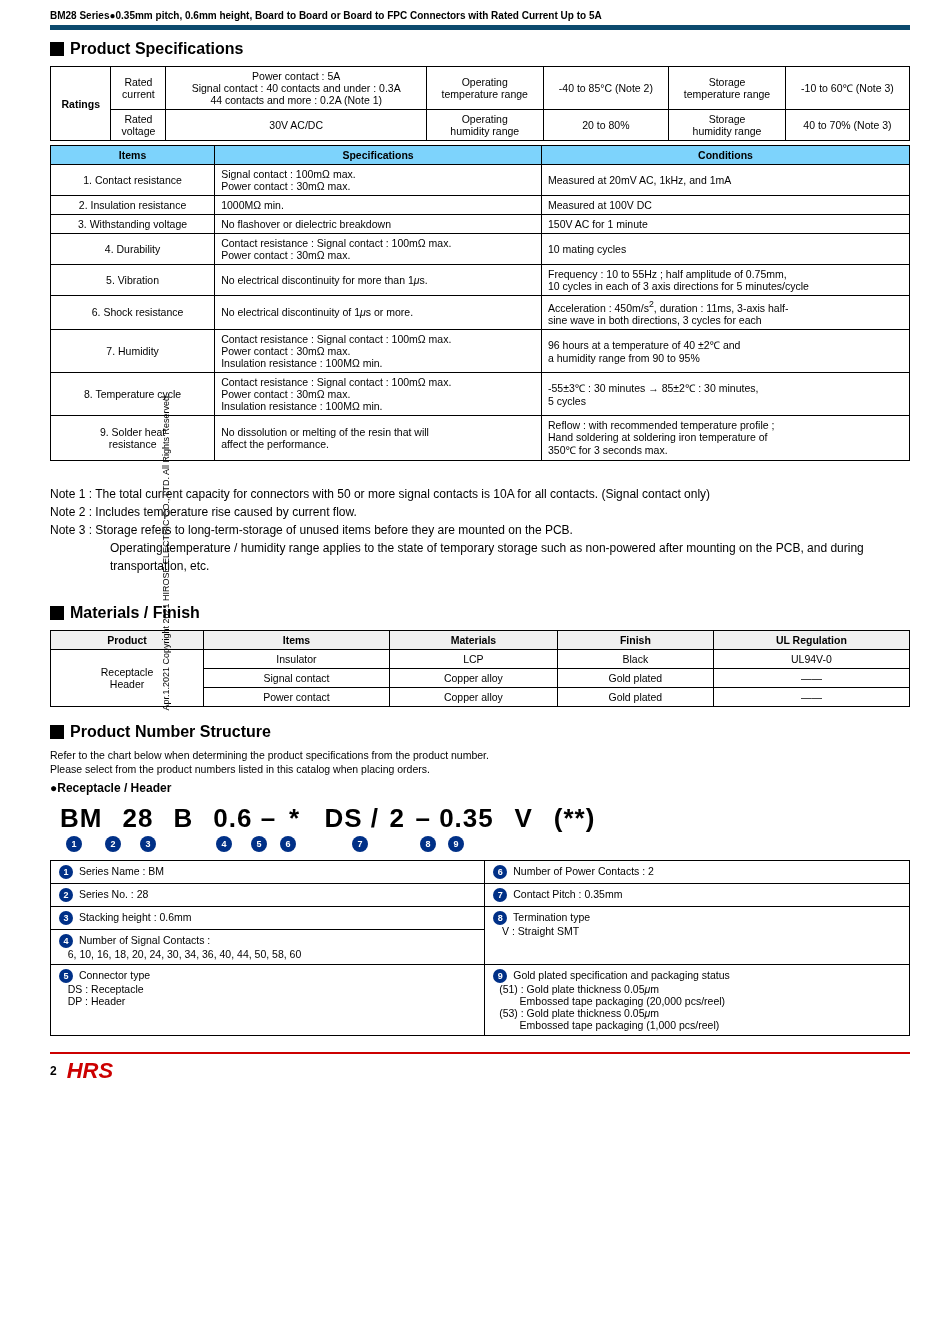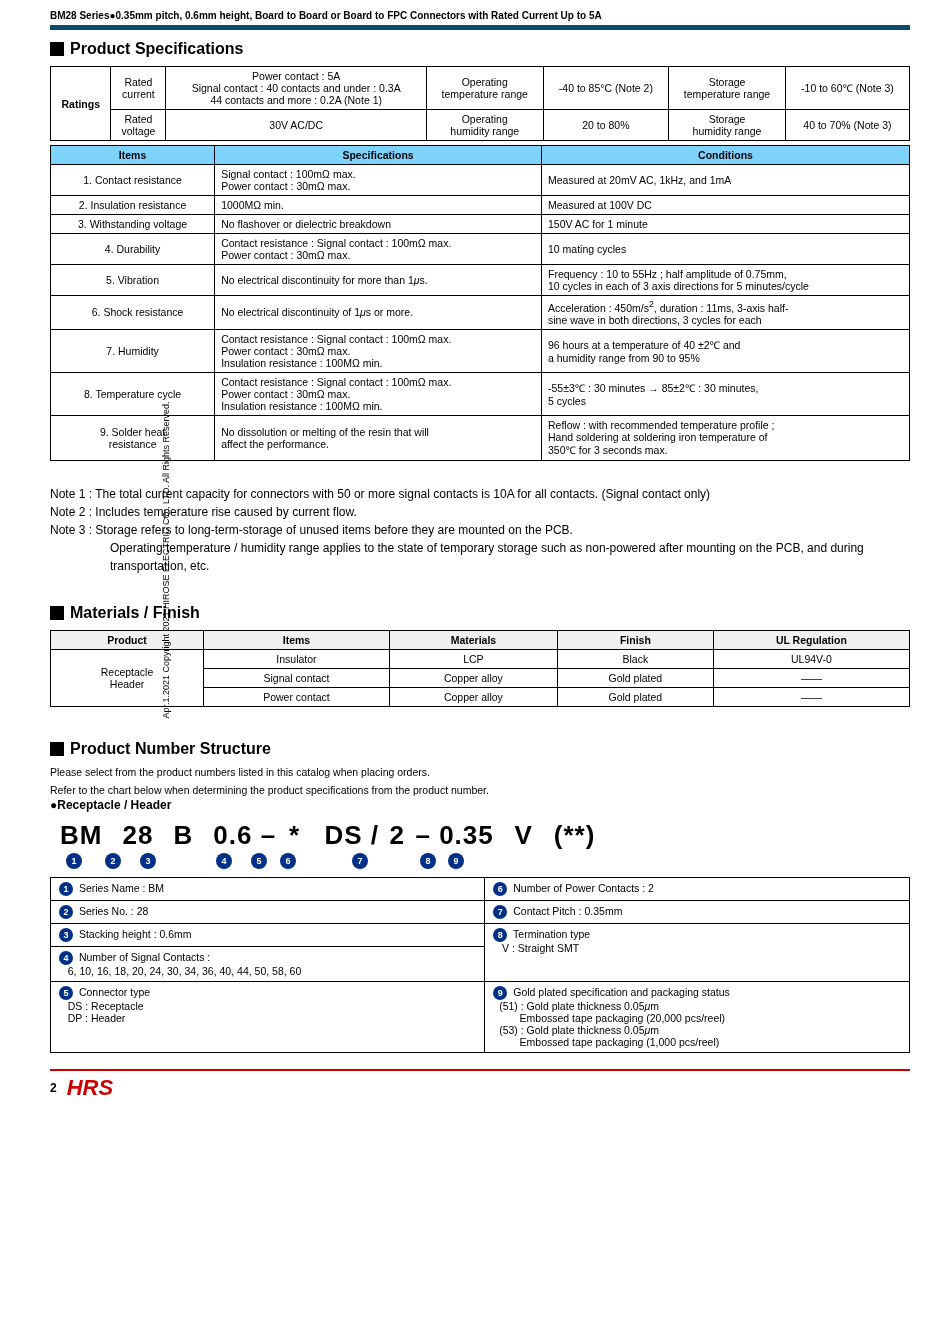--- a/index.html
+++ b/index.html
@@ -80,21 +80,21 @@
       margin-top: 29px;
     }
     .materials-table th {
       background: #f0f0f0;
       text-align: center;
     }
     .materials-table td {
       text-align: center;
     }
     .pn-section {
-      margin-top: 33px;
+      margin-top: 16px;
     }
     .pn-bullet {
       font-size: 12px;
       font-weight: bold;
       margin-bottom: 4px;
     }
     .pn-num {
       display: inline-flex;
       align-items: center;
       justify-content: center;
@@ -302,22 +302,22 @@
         </tr>
       </tbody>
     </table>
   </div>
 
   <div class="pn-section">
     <div class="section-title">
       <span class="black-square"></span>
       <span>Product Number Structure</span>
     </div>
+    <div style="font-size:10.5px;margin-bottom:2px;">Refer to the chart below when determining the product specifications from the product number.</div>
     <div style="font-size:10.5px;margin-bottom:6px;">Please select from the product numbers listed in this catalog when placing orders.</div>
-    <div style="font-size:10.5px;margin-bottom:2px;">Refer to the chart below when determining the product specifications from the product number.</div>
 
     <div class="pn-bullet">●Receptacle / Header</div>
 
     <div style="margin: 6px 0 0 10px;">
       <div class="pn-chars">
         <span class="pn-char">BM</span>
         <span class="pn-char">&nbsp;</span>
         <span class="pn-char">28</span>
         <span class="pn-char">&nbsp;</span>
         <span class="pn-char">B</span>

